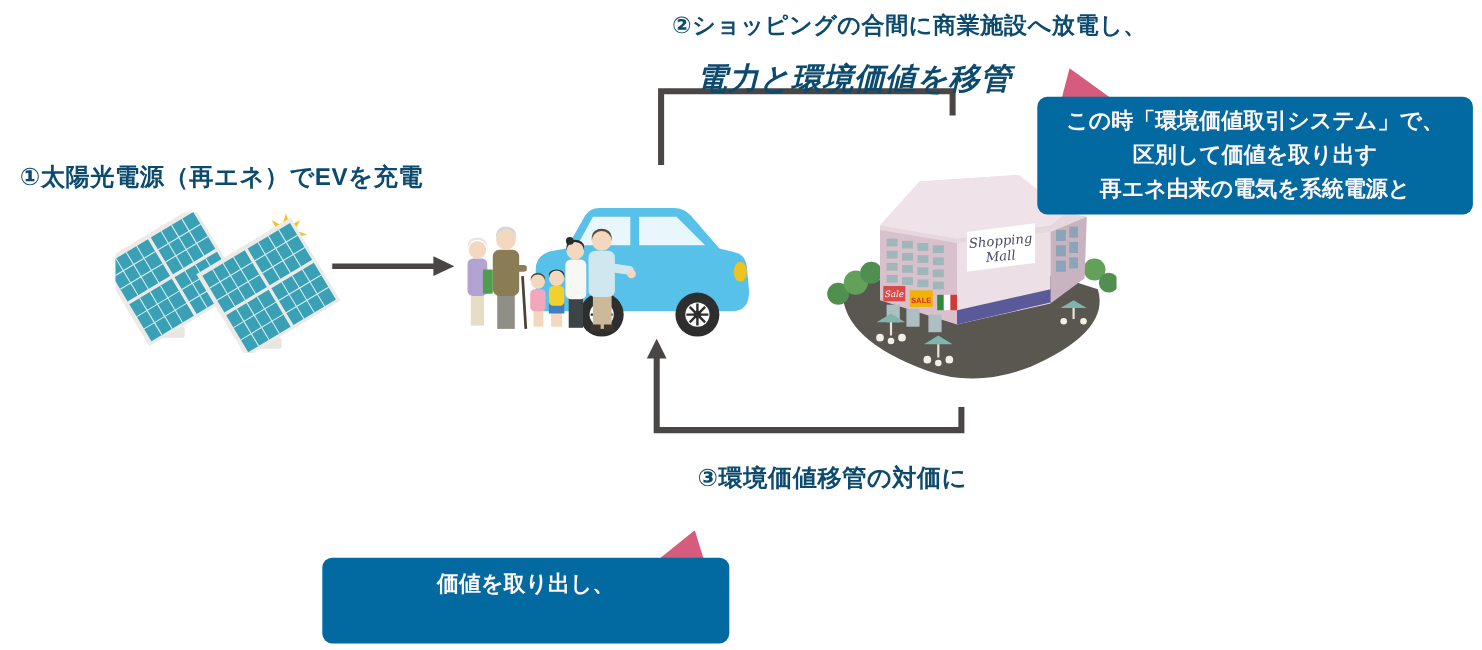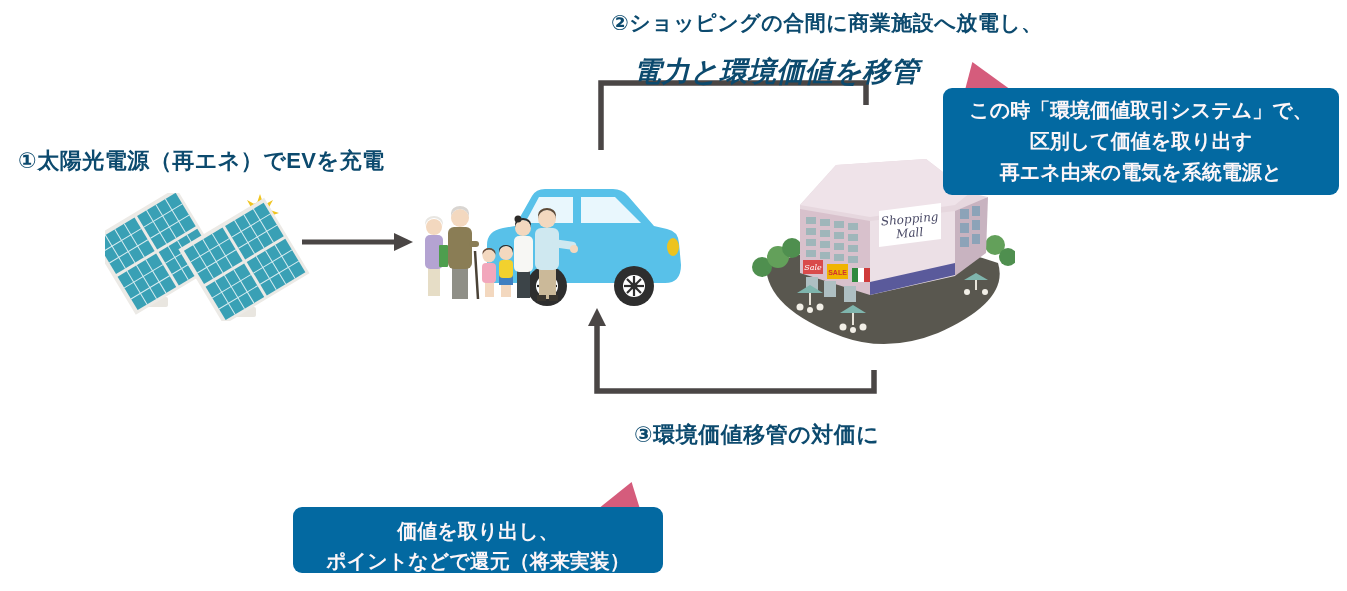--- a/index.html
+++ b/index.html
@@ -318,18 +318,17 @@
   </div>
 
   <div class="pointer" style="left:965px;top:62px;width:46px;height:28px;clip-path:polygon(16% 0,100% 100%,0 100%);"></div>
   <div class="callout" style="left:943px;top:88px;width:396px;height:107px;font-size:20px;line-height:31px;padding-top:7px;box-sizing:border-box;">
     <span class="cline">この時「環境価値取引システム」で、</span>
     <span class="cline">区別して価値を取り出す</span>
     <span class="cline">再エネ由来の電気を系統電源と</span>
   </div>
 
   <div class="pointer" style="left:598px;top:482px;width:42px;height:27px;clip-path:polygon(80% 0,100% 100%,0 100%);"></div>
-  <div class="callout" style="left:293px;top:507px;width:370px;height:66px;font-size:20px;line-height:30px;padding-top:9px;box-sizing:border-box;">
+  <div class="callout" style="left:293px;top:507px;width:370px;height:78px;font-size:20px;line-height:30px;padding-top:9px;box-sizing:border-box;">
     <span class="cline">価値を取り出し、</span>
-    <span class="cline">ポイントなどで還元（将来実装）</span>
   </div>
 
 </div>
 
 </body></html>

